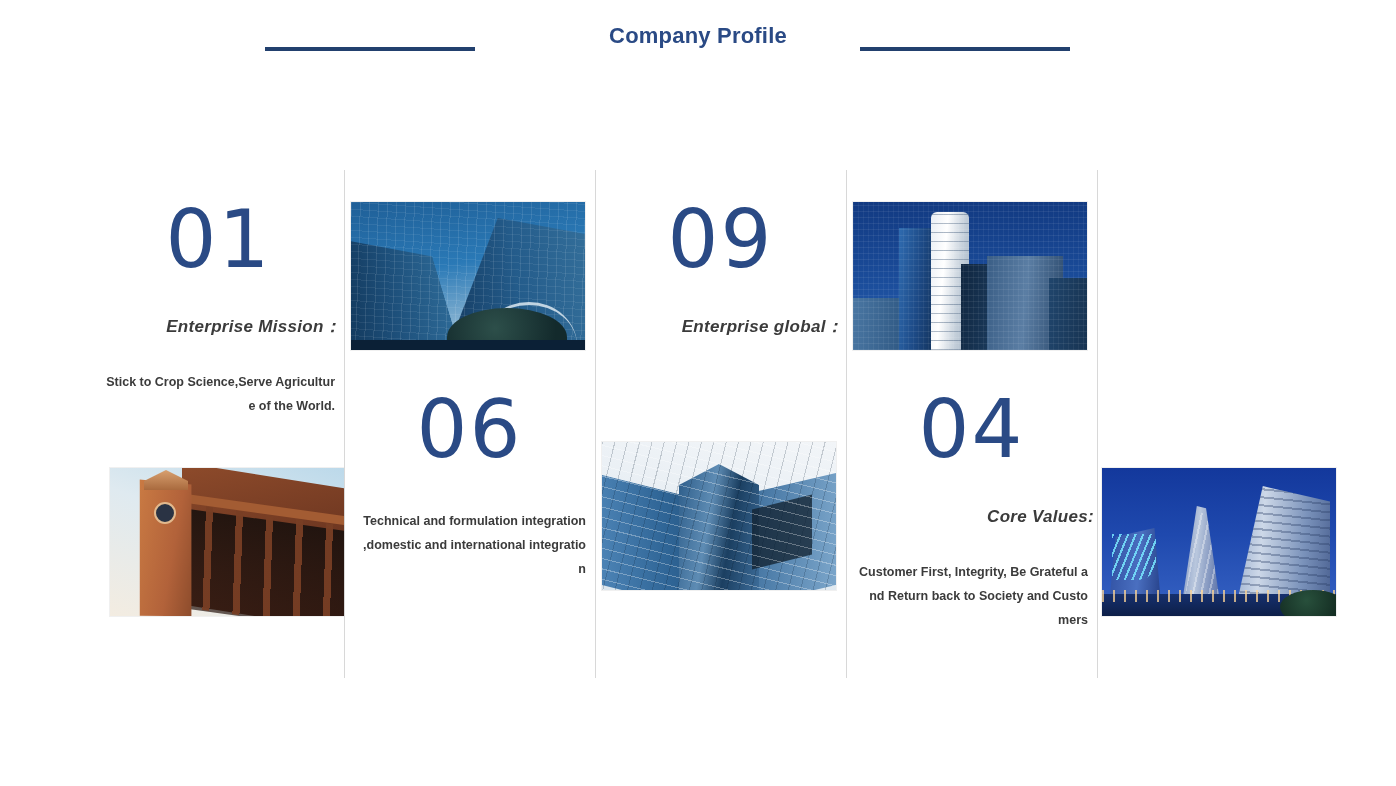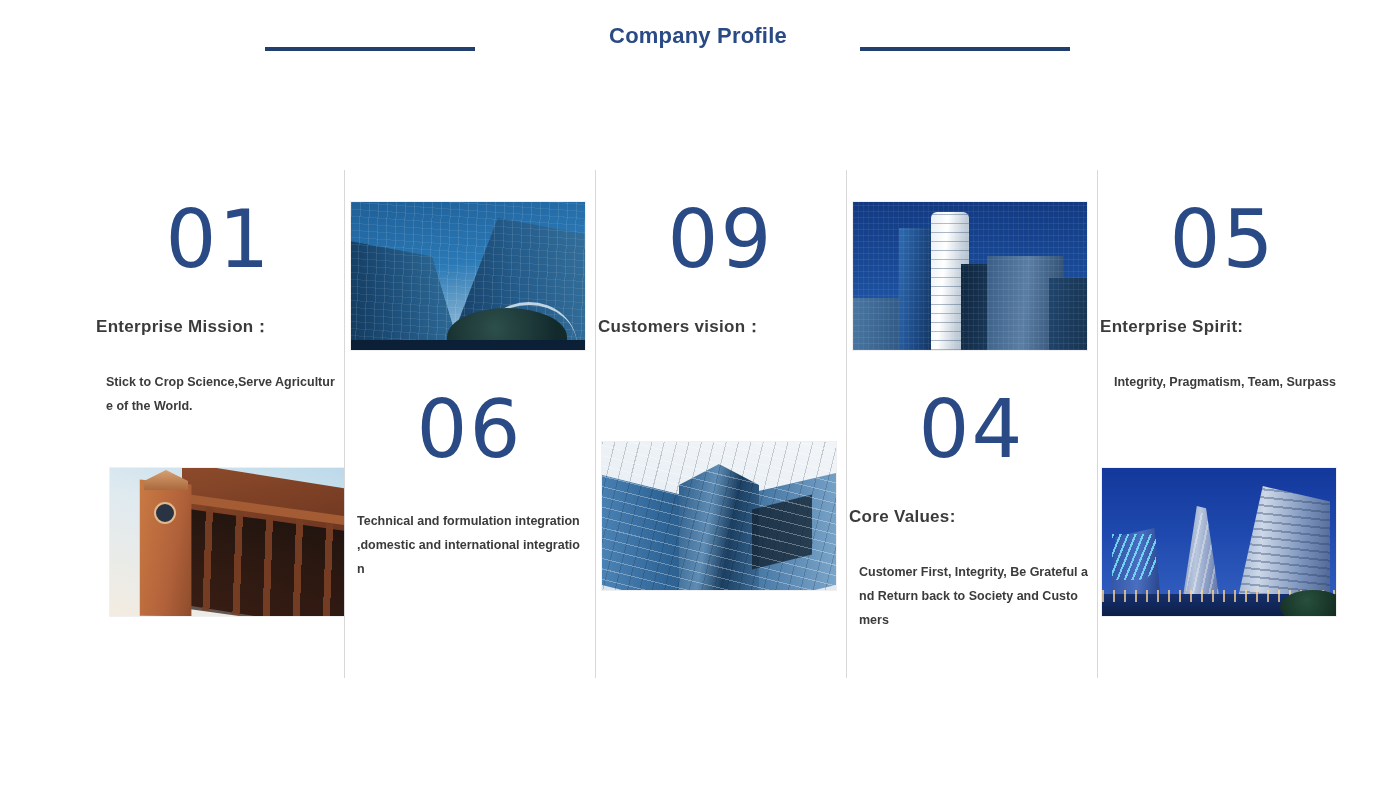--- a/index.html
+++ b/index.html
@@ -94,30 +94,31 @@
     text-align: center;
     letter-spacing: 2px;
     font-family: "DejaVu Sans", "Liberation Sans", sans-serif;
   }
   .heading {
     margin-top: 16px;
     font-size: 17px;
     line-height: 24px;
     font-weight: bold;
     color: #3b3b3b;
-    text-align: left;
+    text-align: right;
     letter-spacing: 0.3px;
+    font-style: italic;
   }
   .body-text {
     margin-top: 20px;
     font-size: 12.5px;
     line-height: 24px;
     font-weight: bold;
     color: #3b3b3b;
-    text-align: left;
+    text-align: right;
     padding: 0 6px 0 10px;
     word-break: break-all;
   }
   .col.c5 .body-text { text-align: left; padding-left: 14px; }
 
   
   .photo {
     position: absolute;
     width: 234px;
     height: 148px;
@@ -357,21 +358,21 @@
     <div class="col-inner">
       <div class="num">06</div>
       <div class="body-text">Technical and formulation integration ,domestic and international integration</div>
     </div>
     <div class="col-divider"></div>
   </div>
 
   <div class="col c3 top">
     <div class="col-inner">
       <div class="num">09</div>
-      <div class="heading">Customers vision：</div>
+      <div class="heading">Enterprise global：</div>
     </div>
     <div class="photo p3">
       <div class="sky"></div>
       <div class="shape leftwall"></div>
       <div class="shape rightwall"></div>
       <div class="shape spine"></div>
       <div class="shape dark"></div>
       <div class="glassgrid"></div>
     </div>
     <div class="col-divider"></div>
@@ -390,25 +391,20 @@
     </div>
     <div class="col-inner">
       <div class="num">04</div>
       <div class="heading">Core Values:</div>
       <div class="body-text">Customer First, Integrity, Be Grateful and Return back to Society and Customers</div>
     </div>
     <div class="col-divider"></div>
   </div>
 
   <div class="col c5 top">
-    <div class="col-inner">
-      <div class="num">05</div>
-      <div class="heading">Enterprise Spirit:</div>
-      <div class="body-text"> Integrity, Pragmatism, Team, Surpass</div>
-    </div>
     <div class="photo p5">
       <div class="sky"></div>
       <div class="shape tC"></div>
       <div class="shape tCband"></div>
       <div class="shape tB"></div>
       <div class="shape tBband"></div>
       <div class="shape tA"></div>
       <div class="shape tAled"></div>
       <div class="shape base"></div>
       <div class="shape lights"></div>

